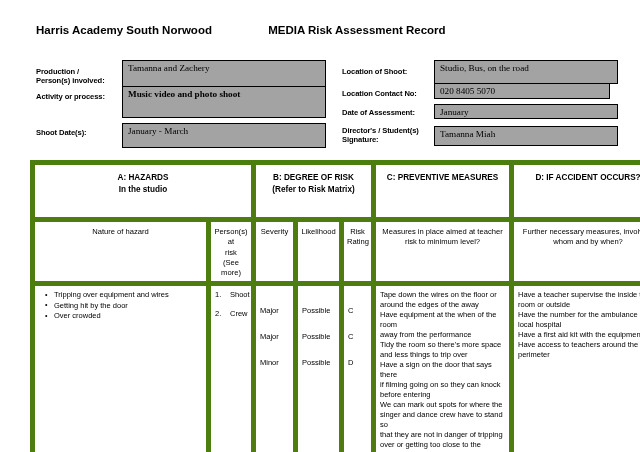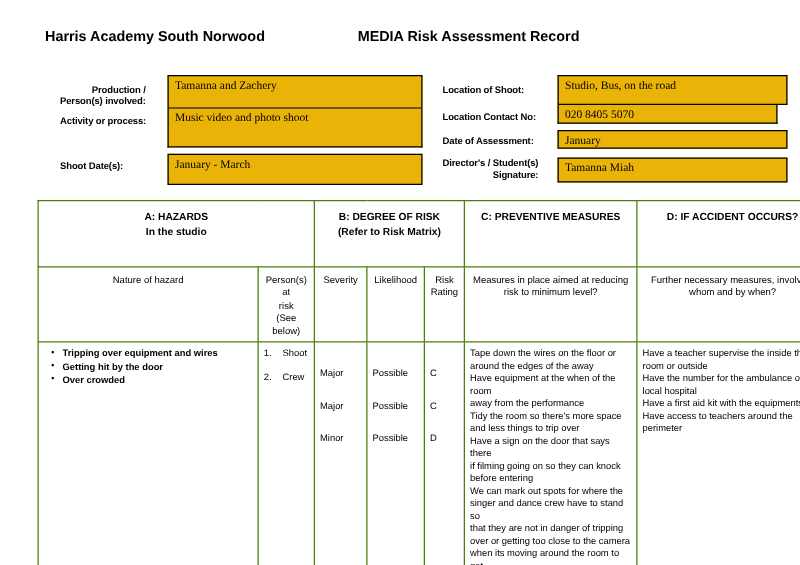--- a/index.html
+++ b/index.html
@@ -25,31 +25,30 @@
     width: 570px;
     font-weight: bold;
     font-size: 11.5px;
     white-space: nowrap;
   }
   .doc-header .school {
     display: inline-block;
   }
   .doc-header .record-title {
     display: inline-block;
-    margin-left: 71px;
+    margin-left: 53px;
   }
 
   
   .form-area {
     position: absolute;
-    left: 48px;
+    left: 36px;
     top: 60px;
     width: 582px;
     height: 88px;
-    text-align: right;
   }
   .form-col {
     position: absolute;
     top: 0;
   }
   .form-col.left  { left: 0px;   width: 290px; }
   .form-col.right { left: 306px; width: 276px; }
 
   .frow {
     position: absolute;
@@ -61,21 +60,21 @@
     left: 0;
     font-size: 7.6px;
     font-weight: bold;
     line-height: 1.22;
     letter-spacing: -0.1px;
   }
   .fbox {
     position: absolute;
     border: 1px solid #000;
     box-sizing: border-box;
-    background: #eab308;
+    background: #a3a3a3;
   }
   .fbox .val {
     position: absolute;
     left: 5px;
     top: 2px;
     font-family: "Liberation Serif", serif;
     font-size: 9.2px;
     line-height: 1.2;
     white-space: nowrap;
   }
@@ -85,21 +84,21 @@
   
   .risk-table {
     position: absolute;
     left: 30px;
     top: 160px;
     width: 582px;
     border-collapse: collapse;
     table-layout: fixed;
   }
   .risk-table td, .risk-table th {
-    border: 1px solid #4d7c0f;
+    border: 5px solid #4d7c0f;
     vertical-align: top;
     padding: 0;
   }
   .grp-head {
     text-align: center;
     font-size: 8.2px;
     font-weight: bold;
     padding: 7px 2px 8px 2px !important;
     line-height: 1.45;
     height: 37px;
@@ -125,21 +124,20 @@
 
   ul.hazards {
     margin: 0;
     padding: 0 0 0 13px;
     list-style: none;
   }
   ul.hazards li {
     position: relative;
     margin: 0 0 0.5px 0;
     line-height: 1.32;
-    font-weight: bold;
   }
   ul.hazards li::before {
     content: "\2022";
     position: absolute;
     left: -9px;
     top: -0.5px;
     font-size: 7px;
   }
   ol.persons {
     margin: 0;
@@ -184,21 +182,21 @@
         <span>Production /</span><br>
         <span>Person(s) involved:</span>
       </div>
       <div class="fbox" style="left:86px; top:0; width:204px; height:27px;">
         <div class="val">Tamanna and Zachery</div>
       </div>
     </div>
 
     <div class="frow" style="top:27px;">
       <div class="flabel" style="top:5px;">Activity or process:</div>
-      <div class="fbox merged-bottom" style="left:86px; top:0; width:204px; height:31px;">
+      <div class="fbox merged-bottom" style="left:86px; top:0; width:204px; height:31px;font-weight:bold;">
         <div class="val">Music video and photo shoot</div>
       </div>
     </div>
 
     <div class="frow" style="top:63px;">
       <div class="flabel" style="top:5px;">Shoot Date(s):</div>
       <div class="fbox" style="left:86px; top:0; width:204px; height:25px;">
         <div class="val">January - March</div>
       </div>
     </div>
@@ -262,30 +260,30 @@
     </td>
     <td class="grp-head">C:  PREVENTIVE MEASURES</td>
     <td class="grp-head">D:  IF ACCIDENT OCCURS?</td>
   </tr>
 
   <tr>
     <td class="sub-head">Nature of hazard</td>
     <td class="sub-head">
       <span>Person(s) at</span><br>
       <span>risk</span><br>
-      <span>(See below)</span>
+      <span>(See more)</span>
     </td>
     <td class="sub-head">Severity</td>
     <td class="sub-head">Likelihood</td>
     <td class="sub-head">
       <span>Risk</span><br>
       <span>Rating</span>
     </td>
     <td class="sub-head">
-      <span>Measures in place aimed at reducing</span><br>
+      <span>Measures in place aimed at teacher</span><br>
       <span>risk to minimum level?</span>
     </td>
     <td class="sub-head">
       <span>Further necessary measures, involving</span><br>
       <span>whom and by when?</span>
     </td>
   </tr>
 
   <tr>
 

